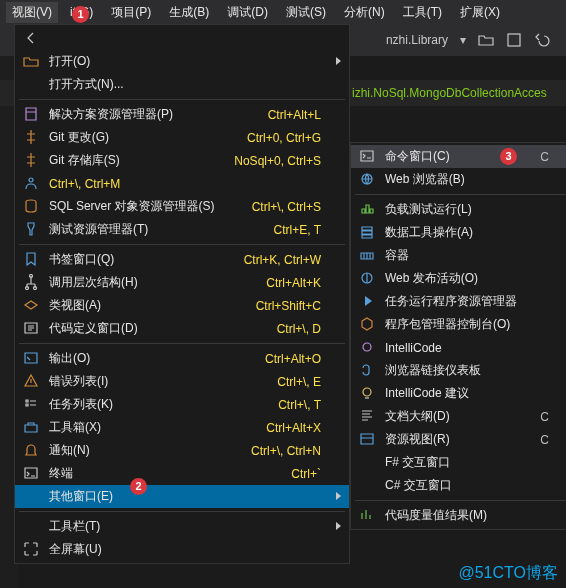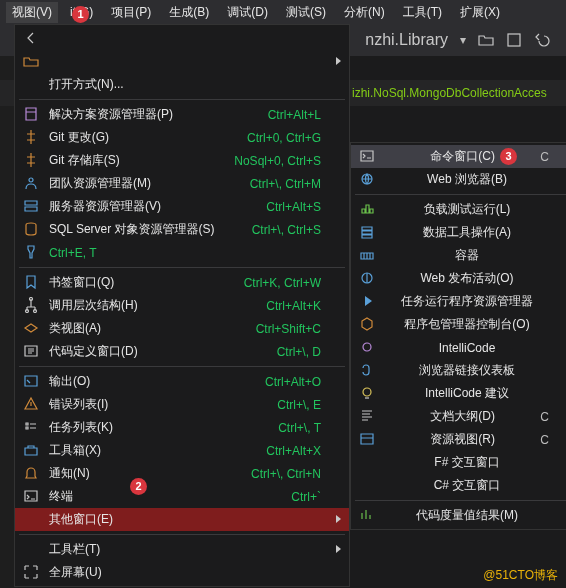--- a/index.html
+++ b/index.html
@@ -6,55 +6,55 @@
   html, body { width: 566px; height: 588px; overflow: hidden; font-family: "Microsoft YaHei", "Segoe UI", sans-serif; font-size: 12px; background: #1b1b1c; color: #d0d0d0; }
   .root { position: relative; width: 566px; height: 588px; }
 
   
   .menubar { position: absolute; left: 0; top: 0; height: 24px; width: 566px; display: flex; align-items: center; padding-left: 6px; gap: 6px; background: #2d2d30; color: #e6e6e6; z-index: 1; }
   .menubar .m { padding: 2px 6px; white-space: nowrap; cursor: default; }
   .menubar .m.active { background: #3f3f41; }
 
   
   .toolbar { position: absolute; left: 0; top: 24px; height: 32px; width: 566px; background: #2d2d30; display: flex; align-items: center; justify-content: flex-end; padding-right: 16px; gap: 12px; color: #bdbdbd; }
-  .toolbar .txt { font-size: 16px; color: #c8c8c8; }
+  .toolbar .txt { font-size: 12px; color: #c8c8c8; }
   .toolbar .ic { width: 16px; height: 16px; fill: #bdbdbd; }
 
   
   .tabstrip { position: absolute; left: 0; top: 80px; width: 566px; height: 26px; background: #252526; display: flex; align-items: center; padding-left: 352px; color: #c8c8c8; }
   .tabstrip .tab { font-size: 12px; color: #84cc16; white-space: nowrap; }
 
   
   .gutter { position: absolute; left: 0; top: 24px; width: 18px; height: 564px; background: #1e1e1e; }
 
   
   .menu { position: absolute; left: 14px; top: 24px; width: 336px; background: #1b1b1c; border: 1px solid #333; padding: 2px 0; z-index: 10; }
   .menu .row { display: flex; align-items: center; height: 23px; padding: 0 28px 0 34px; position: relative; color: #e6e6e6; cursor: default; }
-  .menu .row.highlight { background: #7f1d1d; justify-content: flex-end; }
+  .menu .row.highlight { background: #0369a1; justify-content: flex-end; }
   .menu .row.dis { color: #6a6a6a; }
   .menu .row .lbl { flex: 1 1 auto; white-space: nowrap; }
-  .menu .row .sc  { color: #22c55e; white-space: nowrap; font-size: 12px; }
+  .menu .row .sc  { color: #fde047; white-space: nowrap; font-size: 12px; }
   .menu .row .ic  { position: absolute; left: 8px; top: 3px; width: 16px; height: 16px; }
   .menu .row .arr { position: absolute; right: 8px; top: 7px; width: 0; height: 0; border-top: 4px solid transparent; border-bottom: 4px solid transparent; border-left: 5px solid #c8c8c8; }
   .menu .sep { height: 1px; margin: 3px 4px; background: #3a3a3c; }
 
   
   .submenu { position: absolute; left: 350px; top: 142px; width: 222px; background: #1b1b1c; border: 1px solid #333; padding: 2px 0; z-index: 11; }
   .submenu .row { display: flex; align-items: center; height: 23px; padding: 0 22px 0 34px; position: relative; color: #e6e6e6; cursor: default; }
   .submenu .row.highlight { background: #3f3f46; }
-  .submenu .row .lbl { flex: 1 1 auto; white-space: nowrap; text-align: center; }
+  .submenu .row .lbl { flex: 1 1 auto; white-space: nowrap; }
   .submenu .row .sc  { color: #bdbdbd; font-size: 12px; }
   .submenu .row .ic  { position: absolute; left: 8px; top: 3px; width: 16px; height: 16px; }
   .submenu .sep { height: 1px; margin: 3px 4px; background: #3a3a3c; }
 
   
   .badge { position: absolute; width: 17px; height: 17px; border-radius: 50%; background: #d9363e; color: #fff; font-size: 11px; line-height: 17px; text-align: center; font-weight: bold; z-index: 30; }
 
   
-  .watermark { position: absolute; right: 8px; bottom: 4px; color: #eab308; font-size: 12px; }
+  .watermark { position: absolute; right: 8px; bottom: 4px; color: #0ea5e9; font-size: 16px; }
 
   
   svg.ic path, svg.ic rect, svg.ic circle, svg.ic line { stroke: #c8c8c8; stroke-width: 1.2; fill: none; }
   svg.ic.orange path, svg.ic.orange rect { stroke: #d08a3a; }
   svg.ic.blue path, svg.ic.blue rect, svg.ic.blue circle { stroke: #5aa0d8; }
   svg.ic.green path { stroke: #6abf4b; }
   svg.ic.purple path, svg.ic.purple circle { stroke: #b88ad8; }
   svg.ic.yellow circle { stroke: #d8c25a; }
   svg.ic.fillblue path { fill:#5aa0d8; stroke:none; }
 </style>
@@ -99,20 +99,21 @@
       <div class="row dis">
         <svg viewBox="0 0 16 16" class="ic" width="16" height="16" style="position: absolute; left: 8px; top: 3px;">
           <path d="M10 3l-5 5 5 5"></path>
         </svg>
         <span class="lbl"></span>
       </div>
       <div class="row">
         <svg viewBox="0 0 16 16" class="ic orange" width="16" height="16" style="position: absolute; left: 8px; top: 3px;">
           <path d="M1 5h5l1 2h8v6H1z"></path>
         </svg>
+        <span class="lbl">打开(O)</span>
         <span class="arr"></span>
       </div>
       <div class="row">
         <span class="lbl">打开方式(N)...</span>
       </div>
       <div class="sep"></div>
       <div class="row">
         <svg viewBox="0 0 16 16" class="ic purple" width="16" height="16" style="position: absolute; left: 8px; top: 3px;">
           <path d="M3 2h10v12H3z M3 6h10"></path>
         </svg>
@@ -131,41 +132,34 @@
           <path d="M8 1v14 M4 5h8 M4 11h8"></path>
         </svg>
         <span class="lbl">Git 存储库(S)</span>
         <span class="sc">NoSql+0, Ctrl+S</span>
       </div>
       <div class="row">
         <svg viewBox="0 0 16 16" class="ic blue" width="16" height="16" style="position: absolute; left: 8px; top: 3px;">
           <circle cx="8" cy="5" r="2"></circle>
           <path d="M3 14c0-3 2-5 5-5s5 2 5 5"></path>
         </svg>
-        <span class="lbl">团队资源管理器(M)</span>
         <span class="sc">Ctrl+\, Ctrl+M</span>
-      </div>
-      <div class="row">
-        <svg viewBox="0 0 16 16" class="ic blue" width="16" height="16" style="position: absolute; left: 8px; top: 3px;">
-          <path d="M2 3h12v4H2z M2 9h12v4H2z"></path>
-        </svg>
-        <span class="lbl">服务器资源管理器(V)</span>
-        <span class="sc">Ctrl+Alt+S</span>
       </div>
       <div class="row">
         <svg viewBox="0 0 16 16" class="ic orange" width="16" height="16" style="position: absolute; left: 8px; top: 3px;">
           <path d="M3 4c0-1 2-2 5-2s5 1 5 2v8c0 1-2 2-5 2s-5-1-5-2z"></path>
         </svg>
         <span class="lbl">SQL Server 对象资源管理器(S)</span>
         <span class="sc">Ctrl+\, Ctrl+S</span>
       </div>
       <div class="row">
         <svg viewBox="0 0 16 16" class="ic blue" width="16" height="16" style="position: absolute; left: 8px; top: 3px;">
           <path d="M5 2h6v3l-2 4v5H7V9L5 5z"></path>
         </svg>
+        <span class="lbl">测试资源管理器(T)</span>
         <span class="sc">Ctrl+E, T</span>
       </div>
       <div class="sep"></div>
       <div class="row">
         <svg viewBox="0 0 16 16" class="ic blue" width="16" height="16" style="position: absolute; left: 8px; top: 3px;">
           <path d="M4 2h8v12l-4-3-4 3z"></path>
         </svg>
         <span class="lbl">书签窗口(Q)</span>
         <span class="sc">Ctrl+K, Ctrl+W</span>
       </div>

